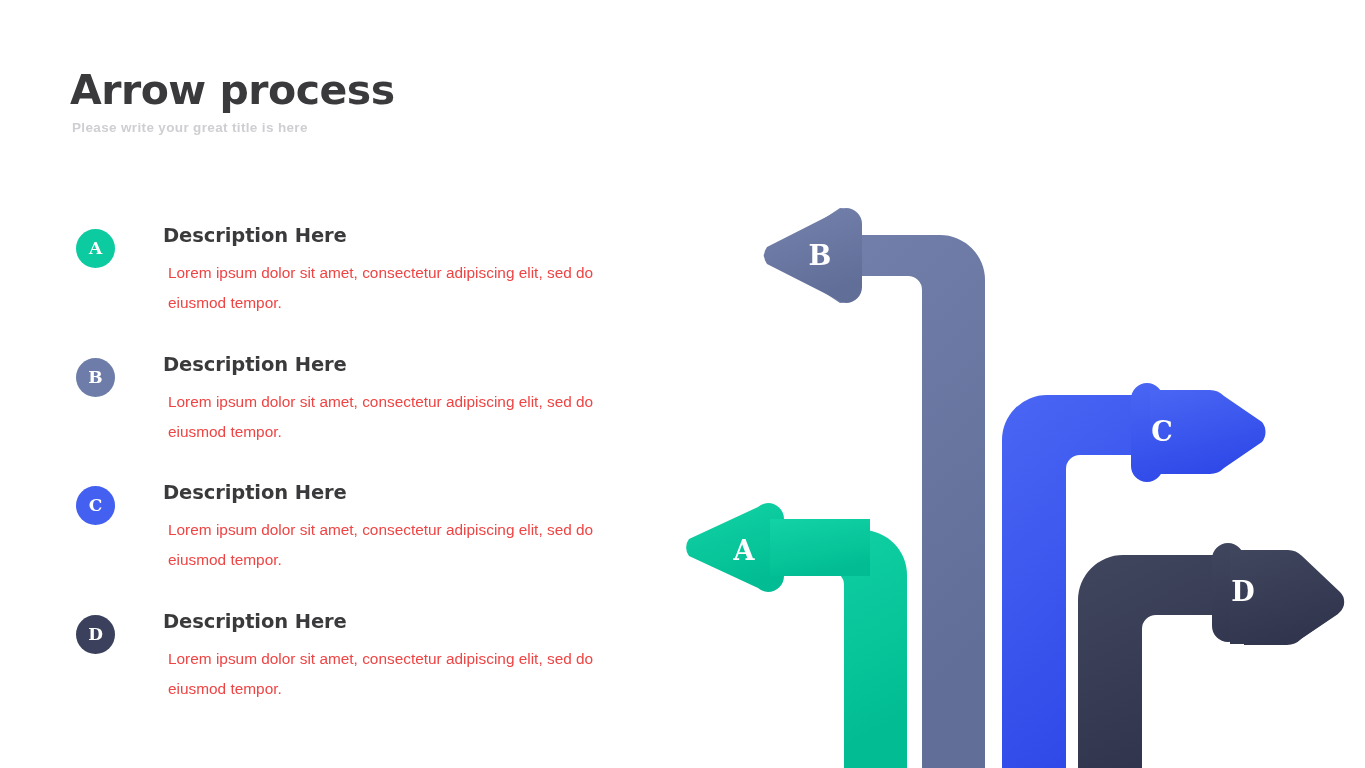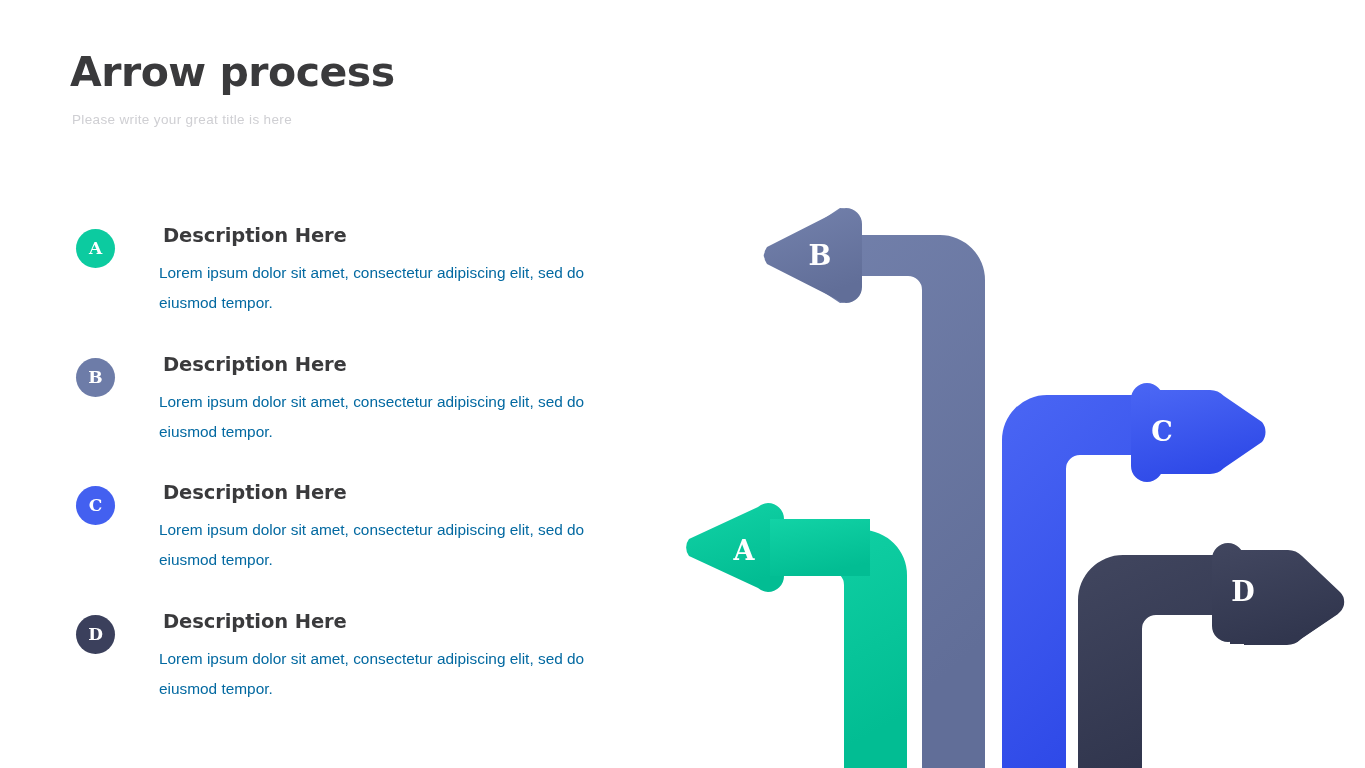--- a/index.html
+++ b/index.html
@@ -19,37 +19,37 @@
   .slide {
     position: absolute;
     inset: 0;
     background: #ffffff;
   }
 
   
   .header {
     position: absolute;
     left: 70px;
-    top: 50px;
+    top: 68px;
     width: 620px;
   }
   .page-title {
     margin: 0;
     font-family: "DejaVu Sans", sans-serif;
     font-size: 41px;
     font-weight: 700;
     letter-spacing: -0.5px;
     color: #3a3a3c;
     line-height: 1.12;
   }
   .page-subtitle {
-    margin: 16px 0 0 2px;
+    margin: 6px 0 0 2px;
     font-family: "Liberation Sans", sans-serif;
     font-size: 13.5px;
-    font-weight: 400;
+    font-weight: 700;
     letter-spacing: 0.35px;
     color: #cfcfd3;
     line-height: 1.2;
   }
 
   
   .legend {
     position: absolute;
     left: 70px;
     top: 216px;
@@ -83,25 +83,25 @@
   .legend-heading {
     margin: 8px;
     font-family: "DejaVu Sans", sans-serif;
     font-size: 19.5px;
     font-weight: 700;
     color: #3a3a3c;
     letter-spacing: -0.1px;
     line-height: 1.2;
   }
   .legend-body {
-    margin: 11px 0 0 4px;
+    margin: 11px 0 0 13px;
     font-family: "Liberation Sans", sans-serif;
     font-size: 15.4px;
     font-weight: 400;
-    color: #0369a1;
+    color: #ef4444;
     line-height: 1.92;
     max-width: 445px;
   }
 
   
   .arrow-stage {
     position: absolute;
     left: 650px;
     top: 0;
     width: 715px;

